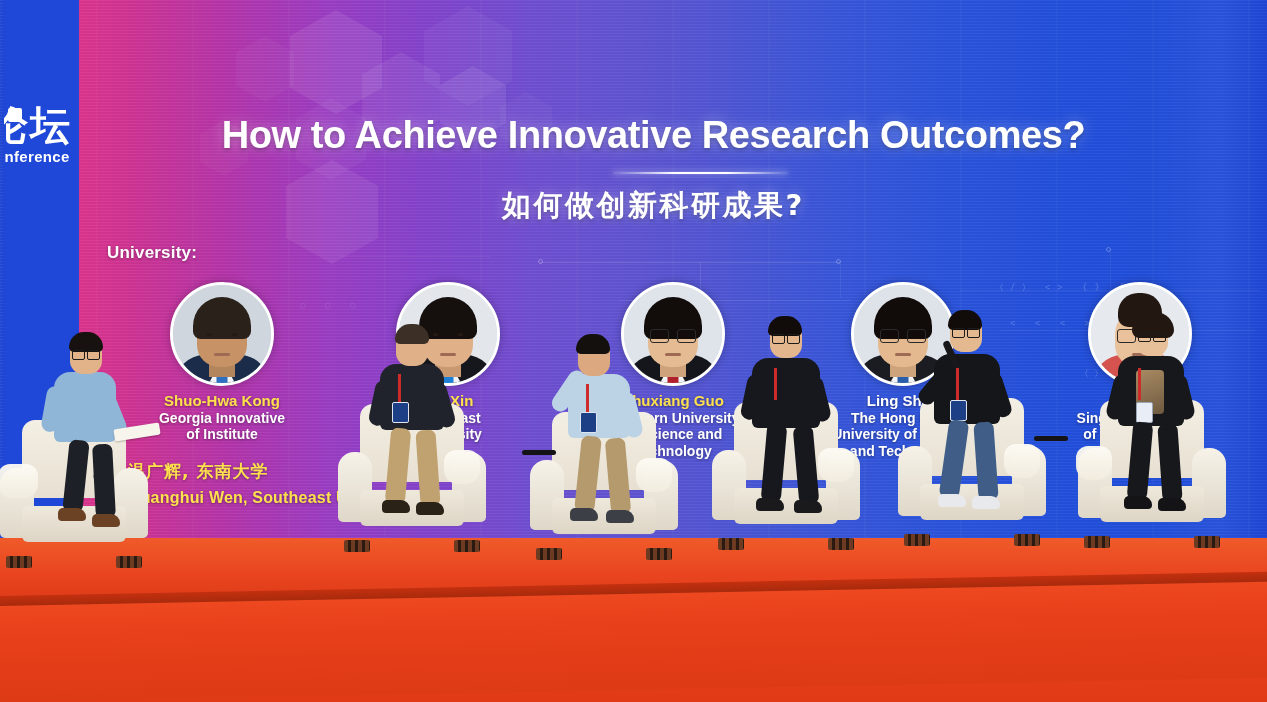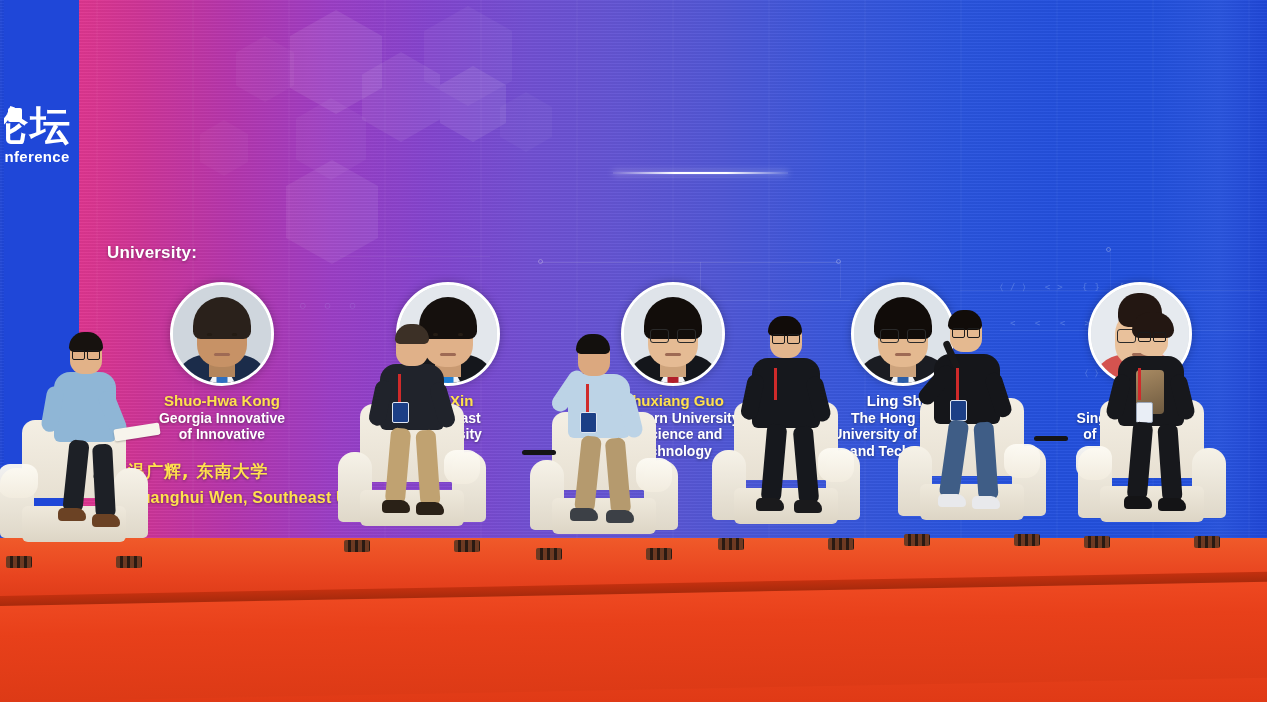--- a/index.html
+++ b/index.html
@@ -376,40 +376,42 @@
 
     <div id="led-seams"></div>
     <div id="led-scanlines"></div>
 
     <div id="logo-sliver">
       <div id="logo-mark"></div>
       <div id="logo-cn">论坛</div>
       <div id="logo-en">Conference</div>
     </div>
 
+    <div id="title-en">How to Achieve Innovative Research Outcomes?</div>
     <div id="title-rule"></div>
+    <div id="title-cn">如何做创新科研成果?</div>
 
     <div id="panelists-label">University:</div>
 
     <div class="panelist-card" style="left:132px;">
       <div class="panelist-photo">
         <div class="pp-bg" style="background:#cfd6dd;"></div>
         <div class="pp-body" style="background:#1b2c4a;"></div>
         <div class="pp-shirt"></div>
         <div class="pp-tie" style="background:#2e6fc0;"></div>
         <div class="pp-neck" style="background:#b3855c;"></div>
         <div class="pp-face" style="background:#c79266;"></div>
         <div class="pp-hair" style="background:#2a211b;"></div>
         <div class="pp-eye l"></div>
           <div class="pp-eye r"></div>
         <div class="pp-mouth"></div>
       </div>
       <div class="panelist-name" style="color:#ffe14d;">Shuo-Hwa Kong</div>
       <div class="panelist-affil" style="color:#ffffff;">Georgia Innovative</div>
-      <div class="panelist-affil" style="color:#ffffff;">of Innovative</div>
+      <div class="panelist-affil" style="color:#ffffff;">of Institute</div>
     </div>
 
     <div class="panelist-card" style="left:358px;">
       <div class="panelist-photo">
         <div class="pp-bg" style="background:#e3e7ec;"></div>
         <div class="pp-body" style="background:#15171c;"></div>
         <div class="pp-shirt"></div>
         <div class="pp-tie" style="background:#1f7fd4;"></div>
         <div class="pp-neck" style="background:#c99a72;"></div>
         <div class="pp-face" style="background:#e0b189;"></div>

